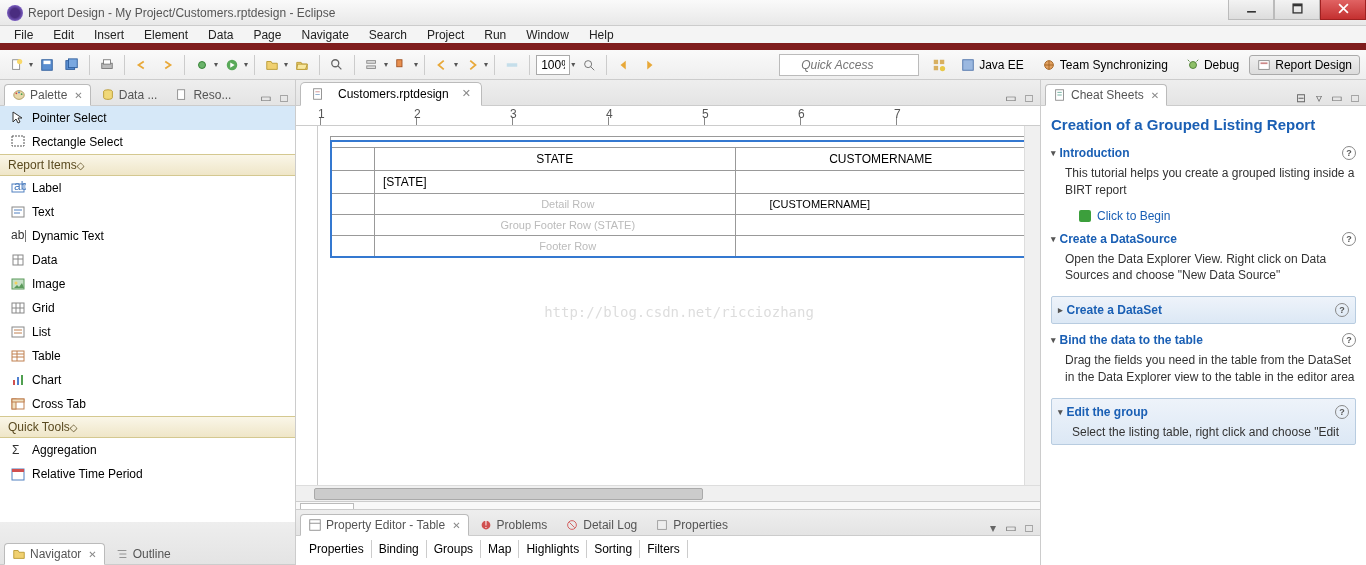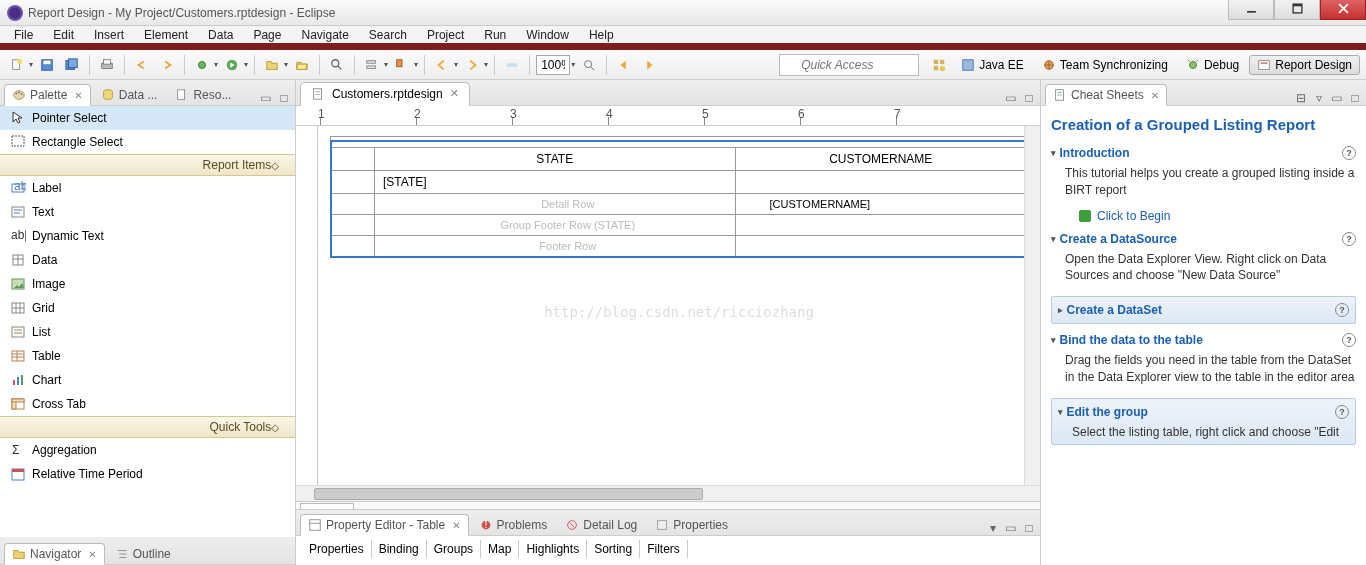--- a/index.html
+++ b/index.html
@@ -34,28 +34,28 @@
 .view-tabs { height: 26px; display: flex; align-items: flex-end; background: linear-gradient(#eee,#e4e4e4); padding: 0 4px; gap: 2px; border-bottom: 1px solid #ccc; }
 .vtab { display: flex; align-items: center; gap: 4px; padding: 3px 7px; border: 1px solid transparent; border-bottom: none; color: #555; }
 .vtab.active { background: #fff; border: 1px solid #bbb; border-bottom: 1px solid #fff; margin-bottom: -1px; border-radius: 4px 4px 0 0; }
 .vtab .x { font-size: 10px; color: #888; margin-left: 3px; }
 .vtab-icons { margin-left: auto; display: flex; gap: 4px; font-size: 10px; color: #666; }
 .vtab-icons span { width: 14px; height: 14px; display: flex; align-items: center; justify-content: center; }
 
 .palette-body { flex: 1; background: #fff; overflow: auto; }
 .pal-item { display: flex; align-items: center; gap: 6px; padding: 4px 10px; }
 .pal-item.sel { background: #d6e8f8; }
-.pal-group { display: flex; align-items: center; justify-content: flex-end; padding: 3px 16px; background: linear-gradient(#faf6e8,#efe6c8); border-top: 1px solid #d4c890; border-bottom: 1px solid #d4c890; color: #5a4a20; }
+.pal-group { display: flex; align-items: center; justify-content: flex-start; padding: 3px 8px; background: linear-gradient(#faf6e8,#efe6c8); border-top: 1px solid #d4c890; border-bottom: 1px solid #d4c890; color: #5a4a20; }
 .pal-group .chev { font-size: 10px; }
 .pal-icon { width: 16px; height: 16px; display: flex; align-items: center; justify-content: center; }
 
-.nav-row { height: 28px; }
+.nav-row { height: 43px; }
 
 .editor-tabs { height: 26px; display: flex; align-items: flex-end; background: linear-gradient(#eee,#e4e4e4); padding: 0 4px; border-bottom: 1px solid #ccc; }
-.etab { display: flex; align-items: flex-start; gap: 7px; padding: 4px 10px; background: #fff; border: 1px solid #bbb; border-bottom: 1px solid #fff; margin-bottom: -1px; border-radius: 5px 5px 0 0; }
+.etab { display: flex; align-items: flex-start; gap: 13px; padding: 4px 10px; background: #fff; border: 1px solid #bbb; border-bottom: 1px solid #fff; margin-bottom: -1px; border-radius: 5px 5px 0 0; }
 .etab .x { font-size: 11px; color: #888; }
 .editor-area { flex: 1; background: #fff; position: relative; overflow: hidden; }
 .ruler-h { height: 20px; border-bottom: 1px solid #ccc; background: #fff; font-size: 9px; color: #555; display: flex; align-items: flex-end; padding-left: 24px; }
 .ruler-h .tick { width: 96px; border-left: 1px solid #888; padding-left: 2px; height: 8px; position: relative; }
 .ruler-h .tick span { position: absolute; top: -10px; left: -3px; }
 .canvas-wrap { display: flex; height: calc(100% - 44px); }
 .ruler-v { width: 22px; border-right: 1px solid #ccc; background: #fff; }
 .canvas { flex: 1; background: #fff; padding: 10px 12px; position: relative; overflow: auto; }
 
 .rpt-outer { border: 1px solid #999; }

